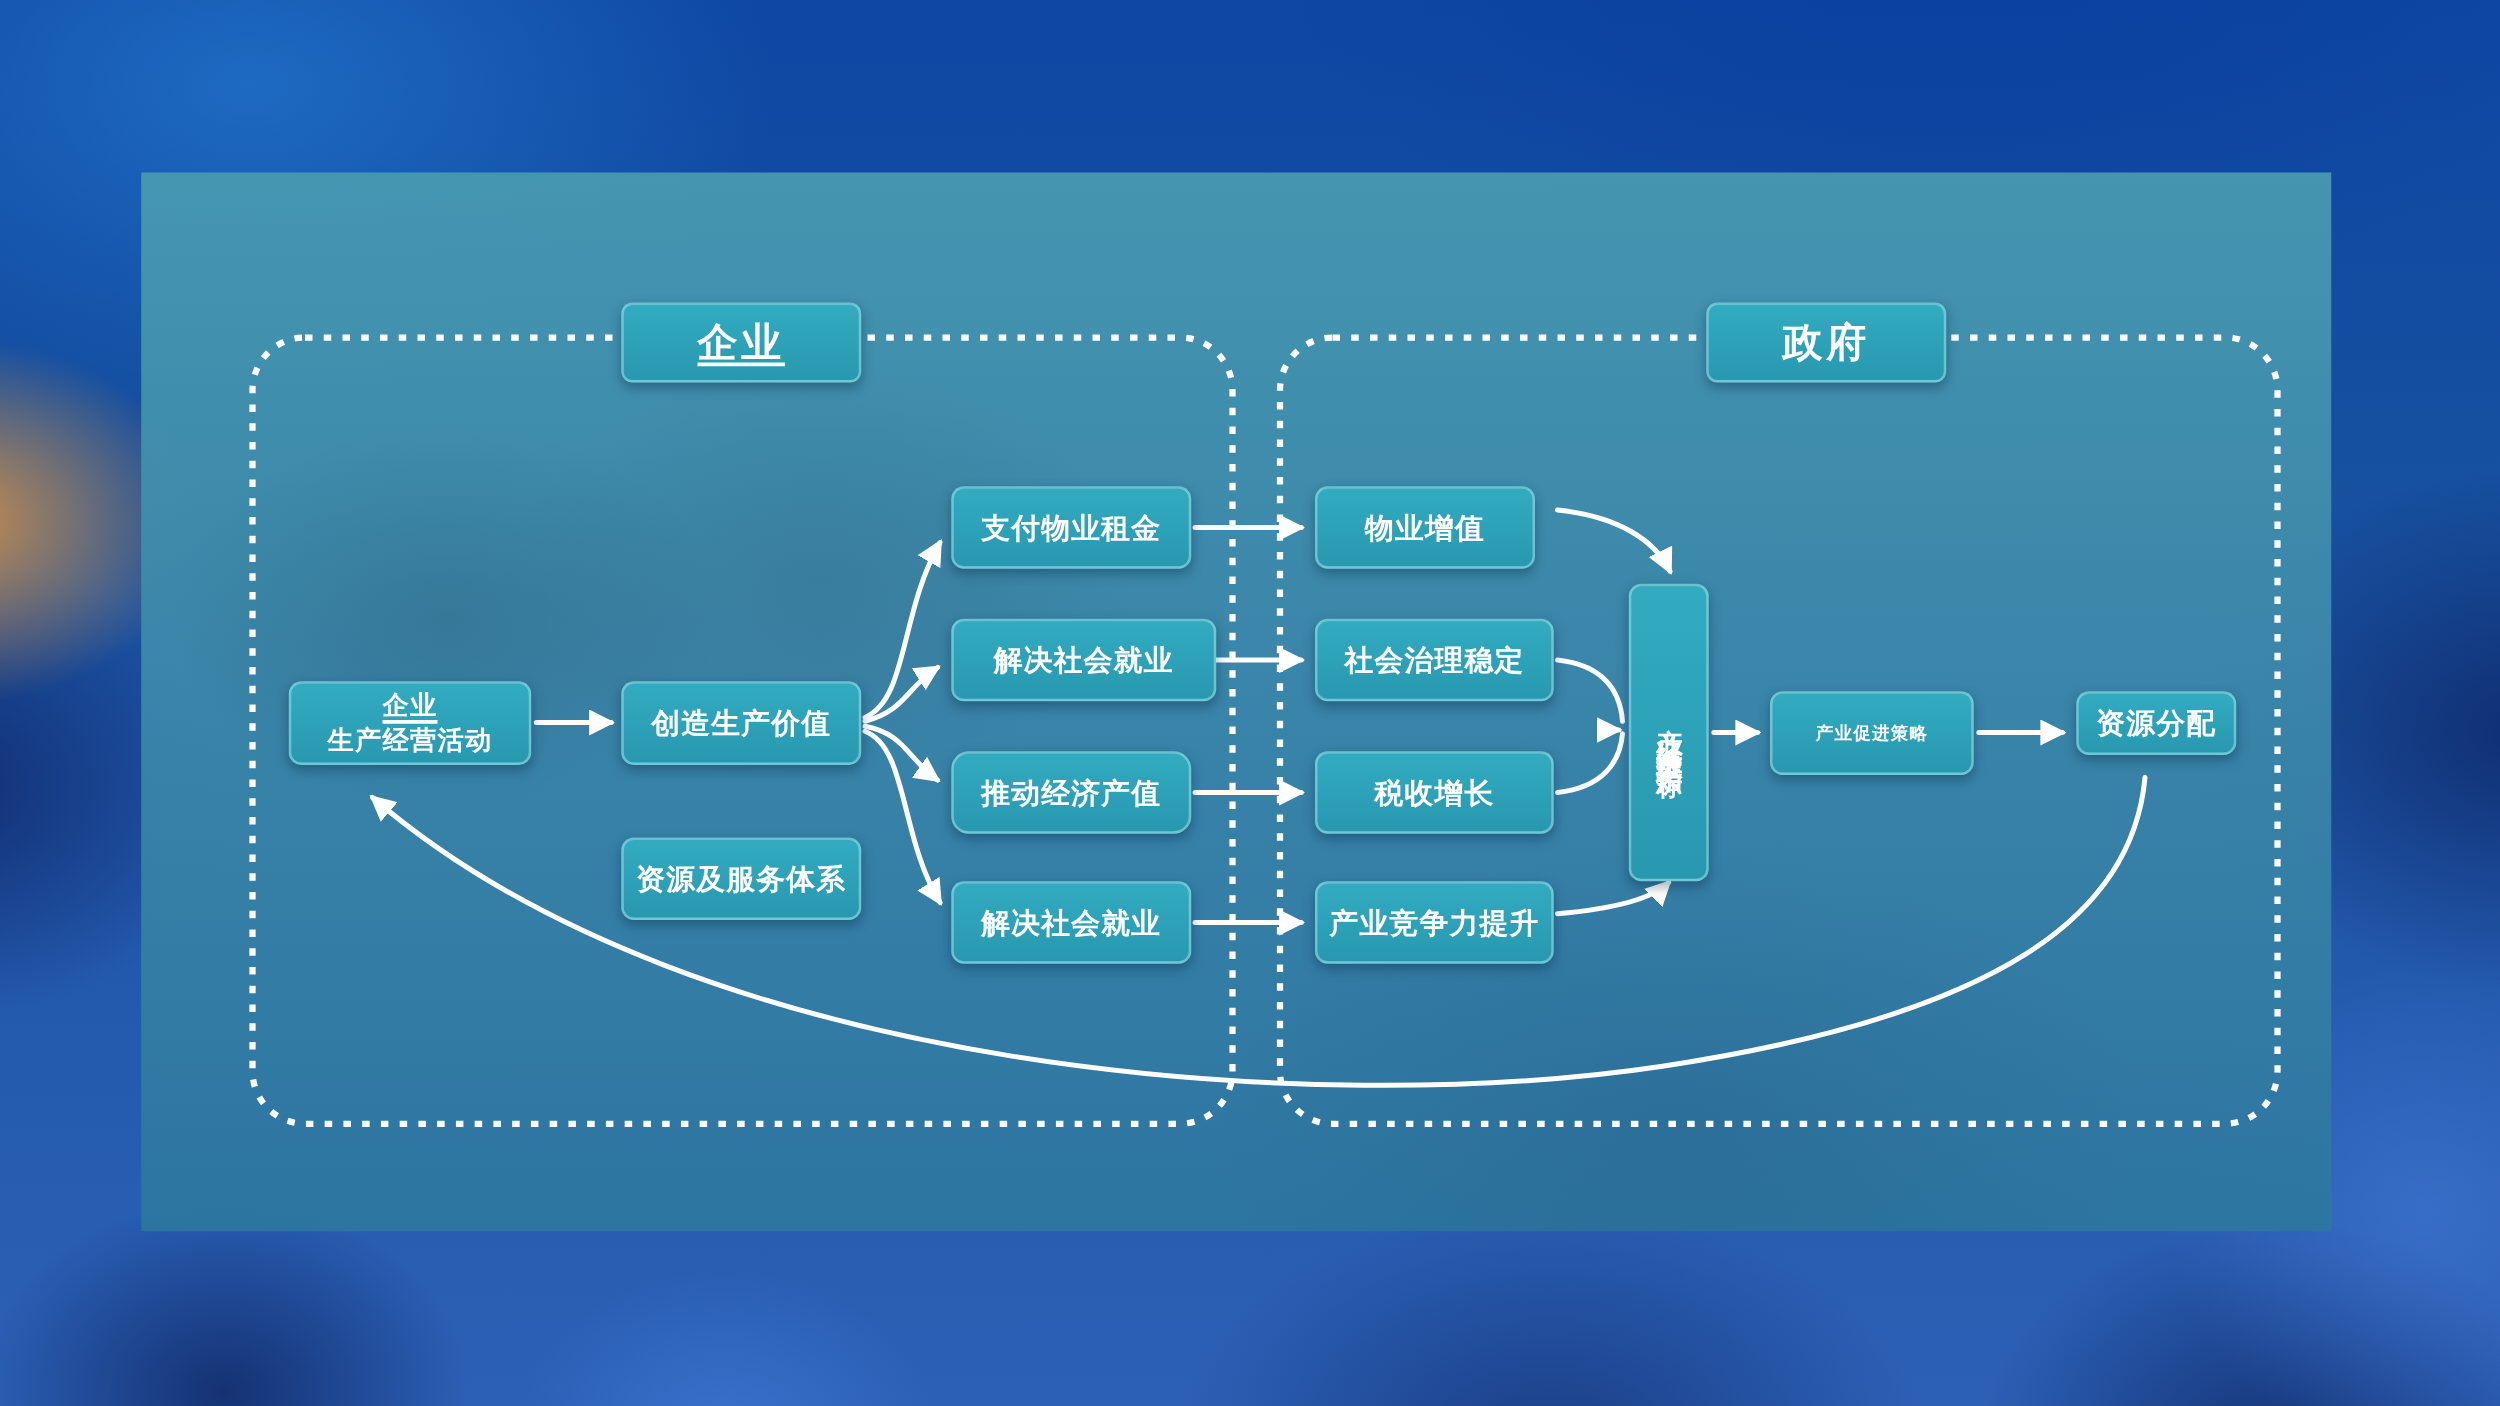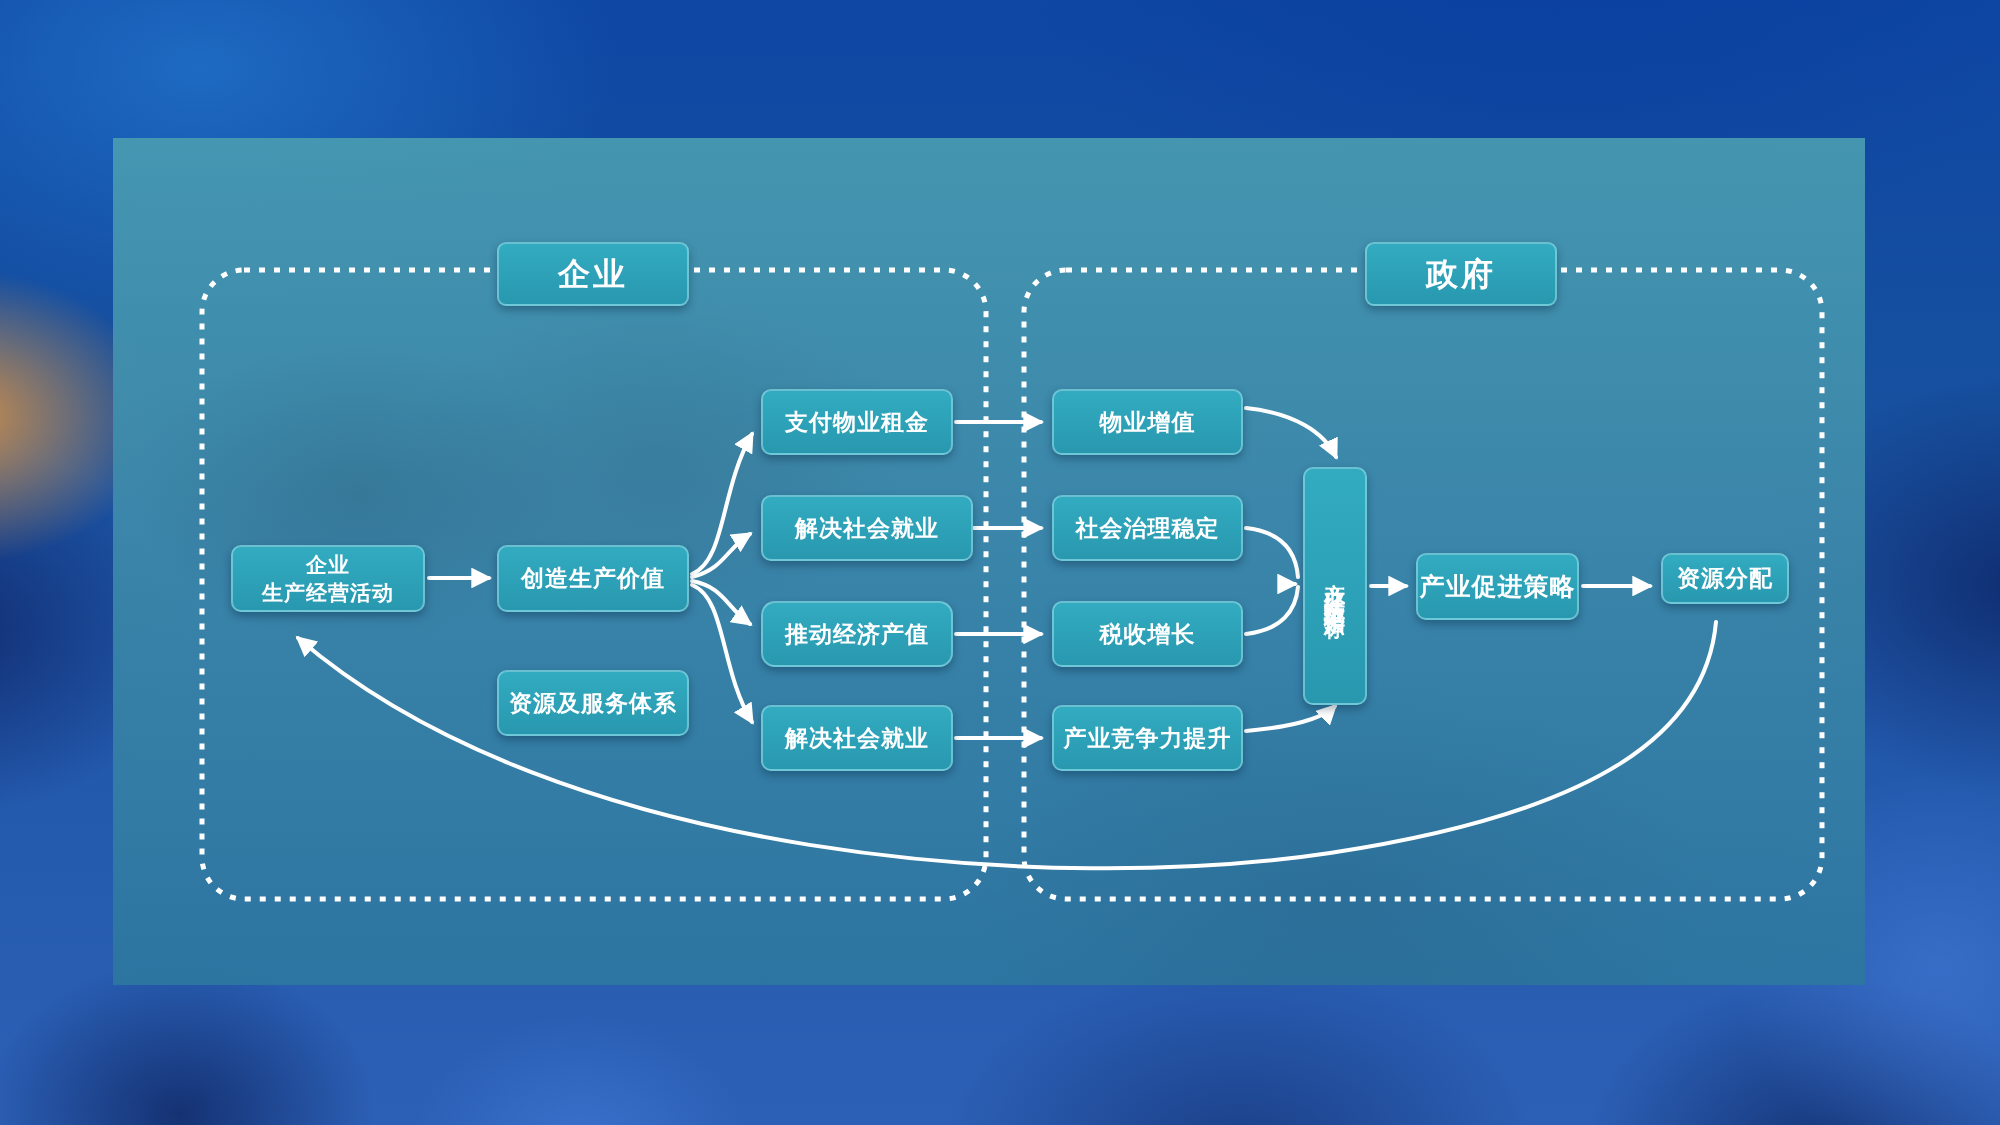--- a/index.html
+++ b/index.html
@@ -33,41 +33,41 @@
   .node{
     position:absolute;display:flex;align-items:center;justify-content:center;
     text-align:center;color:#fff;font-weight:bold;
     background:linear-gradient(180deg,#32abc0 0%,#2898af 100%);
     border:2px solid rgba(160,224,235,0.55);border-radius:10px;
     box-shadow:0 4px 9px rgba(0,30,55,0.35);
     box-sizing:border-box;font-size:23px;letter-spacing:1px;line-height:1.25;
   }
   .title{font-size:32px;letter-spacing:3px;border-radius:9px;}
   .two-line{flex-direction:column;font-size:21px;line-height:1.3;}
-  .underline{text-decoration-thickness:3px;text-underline-offset:5px;text-align:right;}
+  .underline{text-decoration:underline;text-decoration-thickness:3px;text-underline-offset:5px;text-align:right;}
   .vertical{
     writing-mode:vertical-rl;text-orientation:upright;
     font-size:21px;letter-spacing:5px;line-height:1;
   }
   
   #n-title-ent   {left:497px;top:242px;width:192px;height:64px;}
   #n-title-gov   {left:1365px;top:242px;width:192px;height:64px;}
   #n-activity    {left:231px;top:545px;width:194px;height:67px;}
   #n-create      {left:497px;top:545px;width:192px;height:67px;}
   #n-resource-sys{left:497px;top:670px;width:192px;height:66px;}
   #n-pay-rent    {left:761px;top:389px;width:192px;height:66px;}
   #n-employment  {left:761px;top:495px;width:212px;height:66px;}
   #n-output      {left:761px;top:601px;width:192px;height:66px;border-radius:14px;}
   #n-structure   {left:761px;top:705px;width:192px;height:66px;}
-  #n-prop-value  {left:1052px;top:389px;width:191px;height:66px;}
+  #n-prop-value  {left:1052px;top:389px;width:176px;height:66px;}
   #n-stability   {left:1052px;top:495px;width:191px;height:66px;}
   #n-tax         {left:1052px;top:601px;width:191px;height:66px;}
   #n-compete     {left:1052px;top:705px;width:191px;height:66px;}
   #n-indicators  {left:1303px;top:467px;width:64px;height:238px;}
-  #n-strategy    {left:1416px;top:553px;width:163px;height:67px;font-size:25px;}
+  #n-strategy    {left:1416px;top:553px;width:163px;height:67px;font-size:14px;}
   #n-allocation  {left:1661px;top:553px;width:128px;height:51px;}
 </style>
 </head>
 <body>
 
 <div id="stage">
   <div id="panel"></div>
 
   <svg class="wires" viewBox="0 0 2000 1125">
     <defs>

